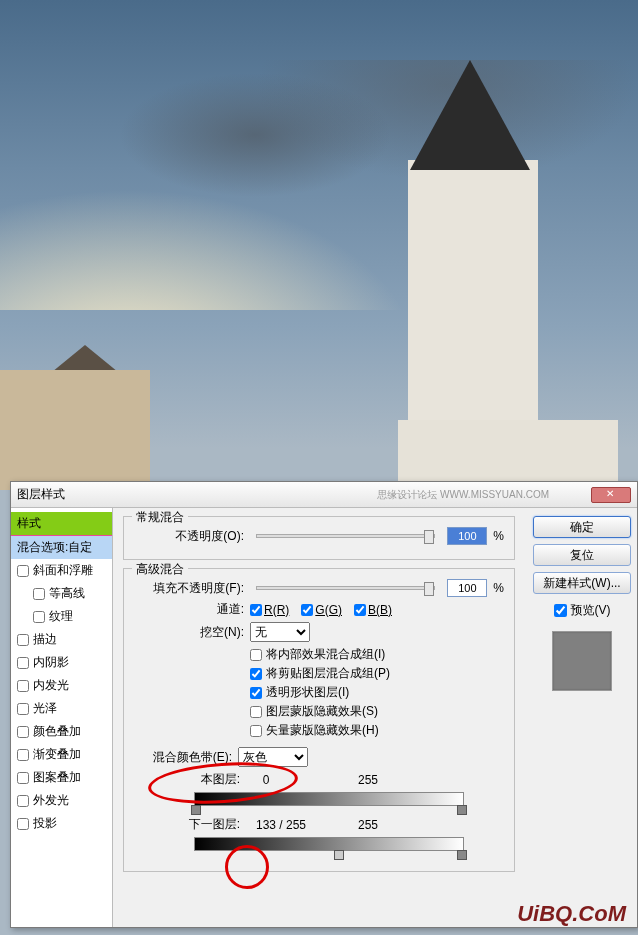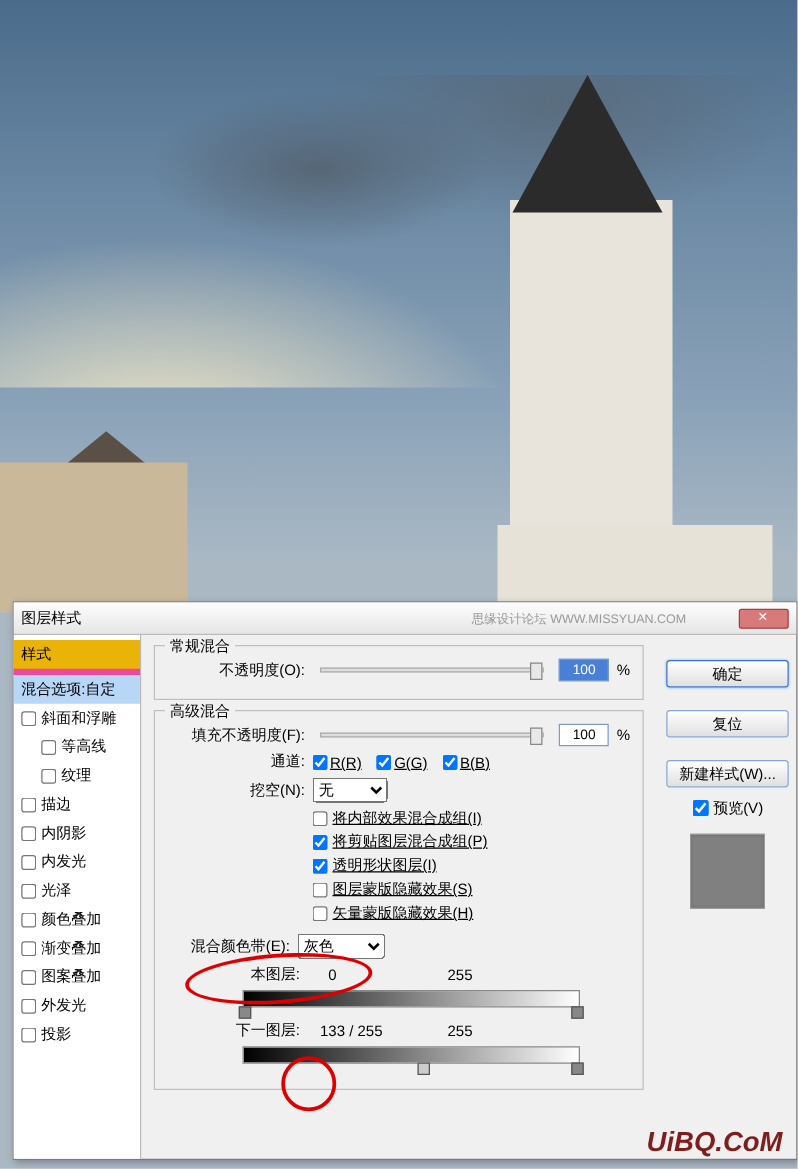--- a/index.html
+++ b/index.html
@@ -17,21 +17,21 @@
 .dialog { position:absolute; left:10px; top:481px; width:628px; height:447px; background:#f0f0f0; border:1px solid #7a7a7a; box-shadow:2px 2px 6px rgba(0,0,0,0.3); }
 .titlebar { height:26px; background:linear-gradient(#fdfdfd,#e6e6e6); border-bottom:1px solid #bbb; display:flex; align-items:center; padding:0 6px; font-size:12px;gap:34px; }
 .titlebar .title { flex:0 0 auto; }
 .titlebar .spacer { flex:1; }
 .titlebar .watermark { font-size:10px; color:#999; }
 .title-close { width:40px; height:16px; background:#d97a7a; border:1px solid #a04040; margin-left:8px; border-radius:2px; position:relative; }
 .title-close::before { content:"✕"; color:#fff; font-size:10px; position:absolute; left:14px; top:0; }
 
 .dialog-body { display:flex; height:calc(100% - 26px); }
 .sidebar { width:102px; border-right:1px solid #bbb; background:#fff; padding-top:4px; font-size:12px; }
-.sidebar-header { background:#eab308; padding:3px 6px; font-size:12px; border-bottom:5px solid #ec4899; }
+.sidebar-header { background:#84cc16; padding:3px 6px; font-size:12px; border-bottom:1px solid #ec4899; }
 .sidebar-item { padding:3px 4px 3px 6px; display:flex; align-items:center; gap:4px; cursor:pointer; }
 .sidebar-item.selected { background:#b8d6f5; }
 .sidebar-item input[type=checkbox] { width:12px; height:12px; }
 .sidebar-sub { padding-left:22px; }
 
 .main { flex:1; padding:8px 12px 4px 10px; position:relative; font-size:12px; }
 .fieldset { border:1px solid #c0c0c0; padding:6px 10px 10px 10px; margin-bottom:8px; position:relative; }
 .legend { position:absolute; top:-8px; left:8px; background:#f0f0f0; padding:0 4px; font-size:12px; }
 .row { display:flex; align-items:center; margin:4px 0; gap:6px; }
 .label { width:110px; text-align:right; display:inline-block; }
@@ -39,30 +39,30 @@
 select { height:20px; font-size:12px; }
 .slider { flex:1; height:4px; background:#ddd; border:1px solid #aaa; position:relative; margin:0 6px; }
 .slider-thumb { position:absolute; top:-5px; width:10px; height:14px; background:#e8e8e8; border:1px solid #888; }
 .num-input { width:40px; height:18px; border:1px solid #7a9ac9; font-size:11px; text-align:center; }
 .num-input.sel { background:#4a7fd6; color:#fff; }
 .percent { display:inline-block; }
 
 .channel-box { display:inline-flex; align-items:center; gap:2px; margin-right:6px;text-decoration:underline; }
 .channel-box input { width:12px; height:12px; }
 
-.chk-row { display:flex; align-items:center; gap:4px; margin:2px 0 2px 116px;text-decoration:underline; }
+.chk-row { display:flex; align-items:center; gap:4px; margin:2px 0 2px 116px; }
 .chk-row input { width:12px; height:12px; }
 
 .gradient-bar { height:14px; border:1px solid #888; position:relative; margin:2px 0 10px 0; }
 .g1 { background:linear-gradient(90deg,#000,#fff); }
 .g2 { background:linear-gradient(90deg,#000,#fff); }
 .grad-stop { position:absolute; bottom:-10px; width:10px; height:10px; background:#888; border:1px solid #555; }
 
 .right-col { width:110px; padding:8px 6px; display:flex; flex-direction:column; gap:6px; }
-.btn { height:22px; background:linear-gradient(#fefefe,#e0e0e0); border:1px solid #8aa8d6; border-radius:3px; font-size:12px; cursor:pointer;margin-top:12px; }
+.btn { height:22px; background:linear-gradient(#fefefe,#e0e0e0); border:1px solid #8aa8d6; border-radius:3px; font-size:12px; cursor:pointer; }
 .btn.default { border:1px solid #3b73c9; box-shadow:0 0 2px #7ab0ff; }
 .preview-chk { display:flex; align-items:center; gap:4px; margin-top:2px; font-size:12px; justify-content:center; }
 .preview-swatch { width:60px; height:60px; background:#808080; border:1px solid #999; margin:6px auto; box-shadow:inset 0 0 2px rgba(0,0,0,0.3); }
 
 .ellipse { position:absolute; border:3px solid #d00; border-radius:50%; pointer-events:none; }
 .ellipse1 { left:148px; top:763px; width:150px; height:40px; transform:rotate(-4deg); }
 .circle2 { position:absolute; left:225px; top:845px; width:44px; height:44px; border:3px solid #d00; border-radius:50%; pointer-events:none; }
 
 .footer-brand { position:absolute; right:12px; bottom:8px; font-size:22px; font-weight:bold; color:#0a4fb0; font-style:italic; }
 .footer-brand .c { color:#7f1d1d; }

